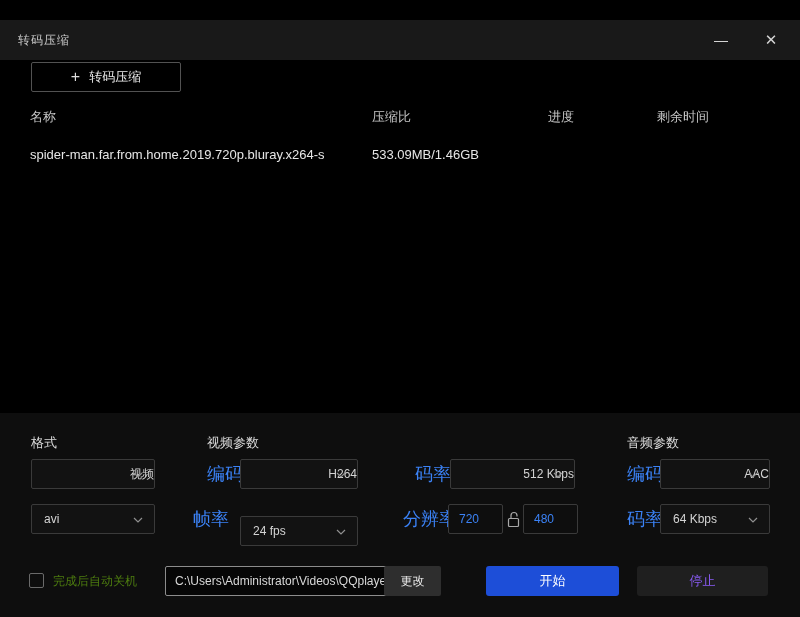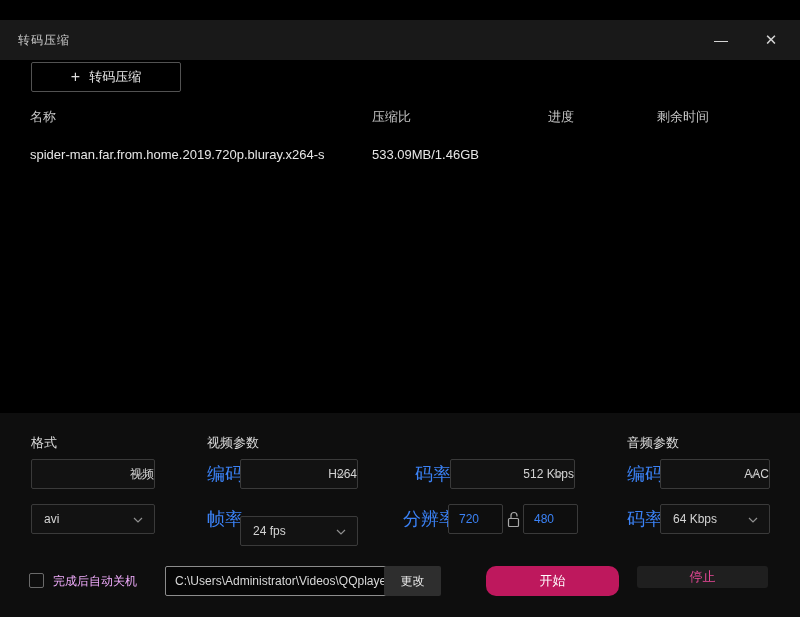--- a/index.html
+++ b/index.html
@@ -70,39 +70,39 @@
     border:1px solid #3a3a3a; border-radius:2px; color:#3b82f6; font-size:12px;
     padding:0 0 0 10px; font-family:"Liberation Sans","DejaVu Sans",sans-serif; outline:none;
   }
   .lock { position:absolute; top:98px; left:507px; width:14px; height:17px; }
 
   
   .checkbox {
     position:absolute; left:29px; top:160px; width:15px; height:15px;
     border:1px solid #6a6a6a; border-radius:2px; background:transparent; cursor:pointer;
   }
-  .shutdown-label { position:absolute; left:53px; top:153px; height:30px; line-height:30px; font-size:12px; color:#f0abfc; cursor:pointer; }
+  .shutdown-label { position:absolute; left:53px; top:153px; height:30px; line-height:30px; font-size:12px; color:#4d7c0f; cursor:pointer; }
 
   .path-input {
     position:absolute; left:165px; top:153px; width:228px; height:30px;
     background:#060606; border:1px solid #8c8c8c; border-radius:2px 0 0 2px;
     color:#d8d8d8; font-size:12px; padding:0 4px 0 9px; outline:none;
     font-family:"Liberation Sans","DejaVu Sans",sans-serif;
   }
   .change-btn {
     position:absolute; left:384px; top:153px; width:57px; height:30px;
     background:#2e2e2e; border:none; border-radius:2px; color:#ececec; font-size:12px; cursor:pointer;
   }
   .start-btn {
     position:absolute; left:486px; top:153px; width:133px; height:30px;
     border:none; border-radius:3px; color:#fff; font-size:13px; cursor:pointer;
   }
   .stop-btn {
-    position:absolute; left:637px; top:153px; width:131px; height:22px;
-    background:#1f1f1f; border:none; border-radius:3px; color:#ec4899; font-size:13px; cursor:default;
+    position:absolute; left:637px; top:153px; width:131px; height:30px;
+    background:#1f1f1f; border:none; border-radius:3px; color:#8b5cf6; font-size:13px; cursor:default;
   }
 </style>
 </head>
 <body>
 
 <div class="window">
 
   <div class="titlebar">
     <div class="title">转码压缩</div>
     <div class="winbtn min">
@@ -169,21 +169,21 @@
         </svg>
     </div>
 
     <div class="dd row2" style="left:31px; width:124px;">
       <span class="dd-val">avi</span>
       <svg class="chev" width="10" height="6" viewBox="0 0 10 6">
           <polyline points="1,1 5,5 9,1" fill="none" stroke="#909090" stroke-width="1.2"></polyline>
         </svg>
     </div>
 
-    <span class="lbl row2" style="left:207px;font-family:Liberation Serif, serif;">帧率</span>
+    <span class="lbl row2" style="left:193px;font-family:Liberation Serif, serif;">帧率</span>
     <div class="dd row2" style="left:240px; width:118px;margin-top:12px;">
       <span class="dd-val">24 fps</span>
       <svg class="chev" width="10" height="6" viewBox="0 0 10 6">
           <polyline points="1,1 5,5 9,1" fill="none" stroke="#909090" stroke-width="1.2"></polyline>
         </svg>
     </div>
 
     <span class="lbl row2" style="left:403px;">分辨率</span>
     <input class="num-input row2" style="left: 448px; top: 91px;" value="720">
     <svg class="lock" viewBox="0 0 14 17">
@@ -198,17 +198,17 @@
       <svg class="chev" width="10" height="6" viewBox="0 0 10 6">
           <polyline points="1,1 5,5 9,1" fill="none" stroke="#909090" stroke-width="1.2"></polyline>
         </svg>
     </div>
 
     <div class="checkbox"></div>
     <span class="shutdown-label">完成后自动关机</span>
 
     <input class="path-input" value="C:\Users\Administrator\Videos\QQplayerC" style="">
     <button class="change-btn">更改</button>
-    <button class="start-btn" id="startBtn" style="background: #be185d; border-radius: 10px;">开始</button>
+    <button class="start-btn" id="startBtn" style="background: #1d4ed8;">开始</button>
     <button class="stop-btn">停止</button>
   </div>
 
 </div>
 
 </body></html>

